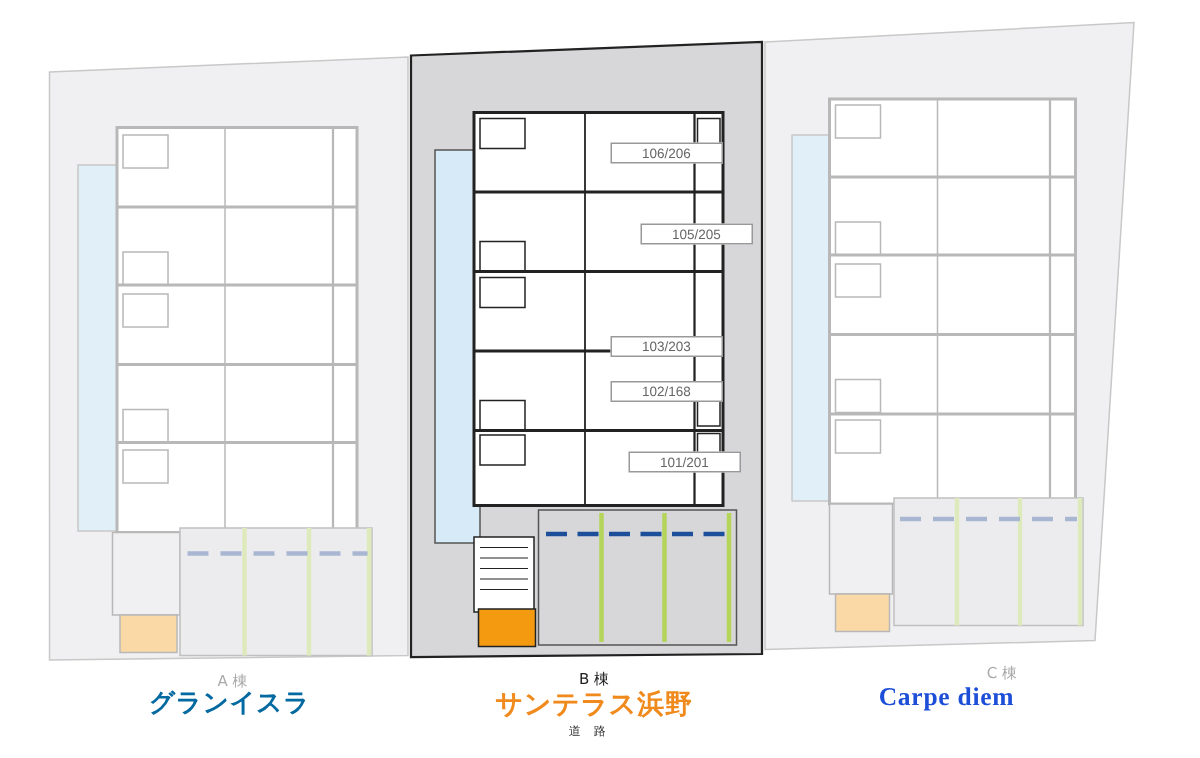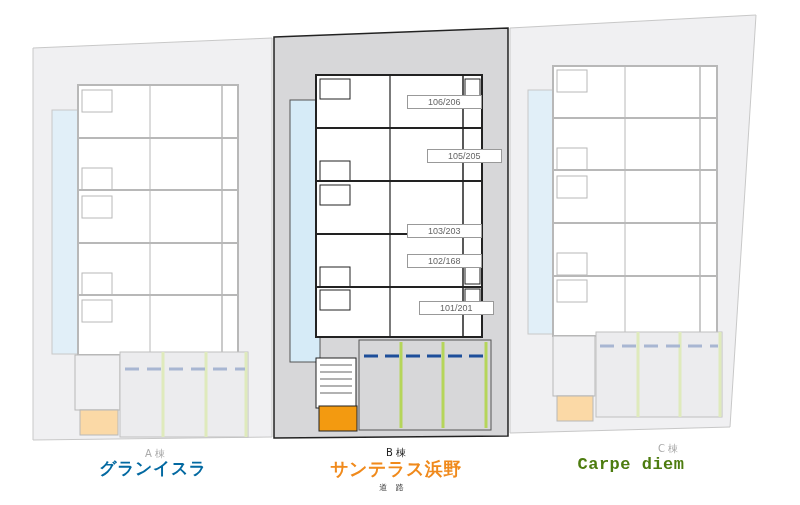--- a/index.html
+++ b/index.html
@@ -106,13 +106,13 @@
 <span class="unit-label" style="left:407px;top:301px;margin-left:12px;">101/201</span>
 
 <div class="label-sub" style="left:155px;top:447px;color:#aaa;">A 棟</div>
 <div class="label-name" style="left:153px;top:457px;color:#0369a1;">グランイスラ</div>
 
 <div class="label-sub" style="left:396px;top:446px;color:#222;">B 棟</div>
 <div class="label-name" style="left:396px;top:457px;color:#f08a1c;font-size:18px;font-family:Liberation Mono, monospace;">サンテラス浜野</div>
 <div class="road" style="left:393px;top:482px;">道 路</div>
 
 <div class="label-sub" style="left:632px;top:442px;color:#aaa;margin-left:36px;">C 棟</div>
-<div class="label-name" style="left:631px;top:455px;color:#4d7c0f;font-family:Liberation Mono, monospace;">Carpe diem</div>
+<div class="label-name" style="left:631px;top:455px;color:#1d4ed8;font-family:Liberation Serif, serif;">Carpe diem</div>
 
 </body></html>

